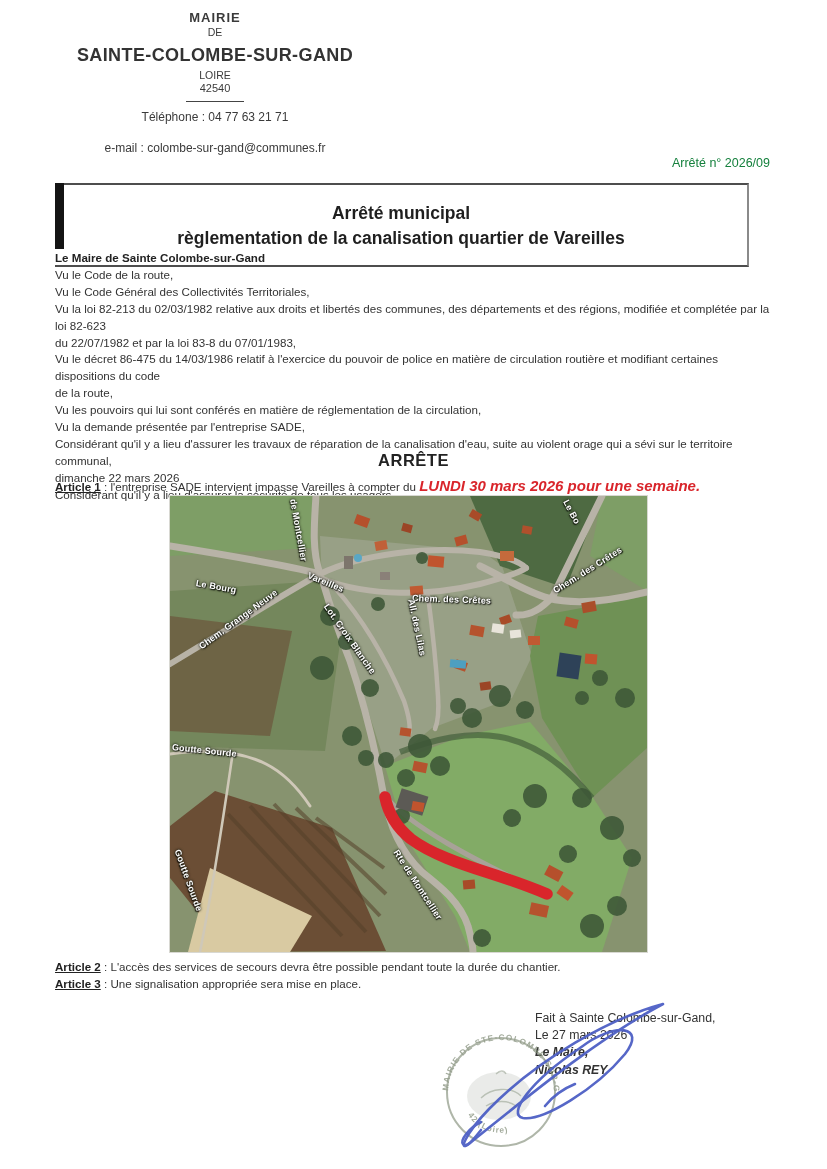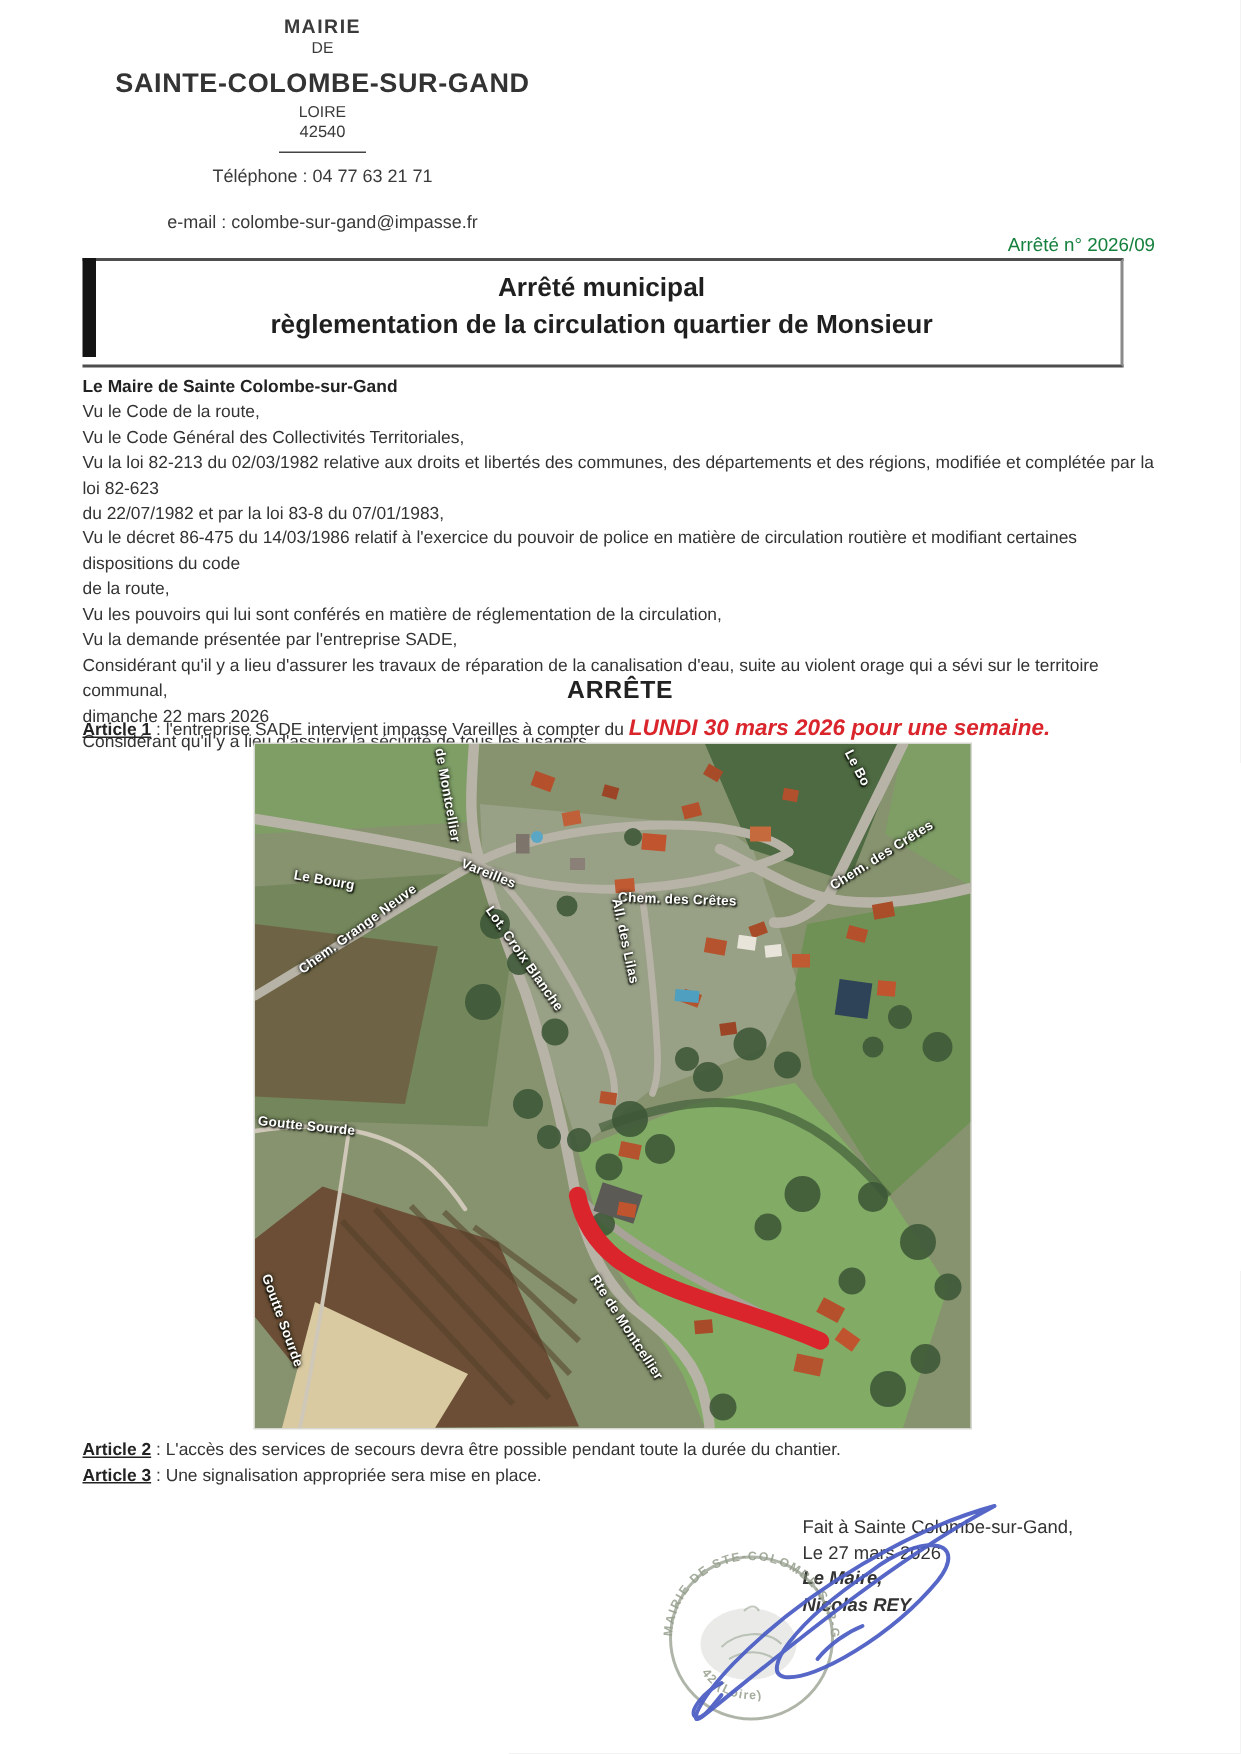--- a/index.html
+++ b/index.html
@@ -13,23 +13,23 @@
   .lh-name{font-size:18px;font-weight:bold;letter-spacing:.4px;margin-top:7px;color:#333;}
   .lh-loire{font-size:10.5px;margin-top:3px;}
   .lh-cp{font-size:11px;margin-top:1px;}
   .lh-rule{width:58px;border:none;border-top:1.6px solid #444;margin:7px auto 0 auto;}
   .lh-phone{font-size:12px;margin-top:8px;}
   .lh-mail{font-size:12px;margin-top:17px;}
 
   .arrete-num{position:absolute;right:57px;top:156px;font-size:12.5px;font-weight:normal;color:#15803d;text-align:right;}
 
   
-  .titlebox{position:absolute;left:55px;top:172px;width:692px;height:62px;
+  .titlebox{position:absolute;left:55px;top:183px;width:692px;height:62px;
             border-top:2px solid #4d4d4d;border-right:2px solid #8a8a8a;border-bottom:2px solid #4d4d4d;
-            text-align:center;padding-top:7px;box-sizing:content-box;}
+            text-align:center;padding-top:18px;box-sizing:content-box;}
   .titlebox .bar{position:absolute;left:0;top:-2px;width:9px;height:66px;background:#141414;}
   .tb-l1{font-size:17.5px;font-weight:bold;color:#1f1f1f;}
   .tb-l2{font-size:17.5px;font-weight:bold;color:#1f1f1f;margin-top:4px;}
 
   
   .bodytext{position:absolute;left:55px;top:250px;width:718px;font-size:11.6px;line-height:16.9px;color:#333;}
   .bodytext .b{font-weight:bold;color:#222;}
   .arrete-head{position:absolute;left:0;top:451px;width:827px;text-align:center;
                font-size:16.5px;font-weight:bold;letter-spacing:.5px;color:#222;}
   .article{font-size:11.6px;color:#333;}
@@ -58,29 +58,29 @@
 <div class="doc">
 
   <div class="letterhead">
     <div class="lh-mairie">MAIRIE</div>
     <div class="lh-de">DE</div>
     <div class="lh-name">SAINTE-COLOMBE-SUR-GAND</div>
     <div class="lh-loire">LOIRE</div>
     <div class="lh-cp">42540</div>
     <hr class="lh-rule">
     <div class="lh-phone">Téléphone : 04 77 63 21 71</div>
-    <div class="lh-mail">e-mail : colombe-sur-gand@impasse.fr</div>
+    <div class="lh-mail">e-mail : colombe-sur-gand@communes.fr</div>
   </div>
 
   <div class="arrete-num">Arrêté n° 2026/09</div>
 
   <div class="titlebox">
     <div class="bar"></div>
     <div class="tb-l1">Arrêté municipal</div>
-    <div class="tb-l2">règlementation de la circulation quartier de Monsieur</div>
+    <div class="tb-l2">règlementation de la canalisation quartier de Vareilles</div>
   </div>
 
   <div class="bodytext">
     <div class="b">Le Maire de Sainte Colombe-sur-Gand</div>
     <div>Vu le Code de la route,</div>
     <div>Vu le Code Général des Collectivités Territoriales,</div>
     <div>Vu la loi 82-213 du 02/03/1982 relative aux droits et libertés des communes, des départements et des régions, modifiée et complétée par la loi 82-623</div>
     <div>du 22/07/1982 et par la loi 83-8 du 07/01/1983,</div>
     <div>Vu le décret 86-475 du 14/03/1986 relatif à l'exercice du pouvoir de police en matière de circulation routière et modifiant certaines dispositions du code</div>
     <div>de la route,</div>

